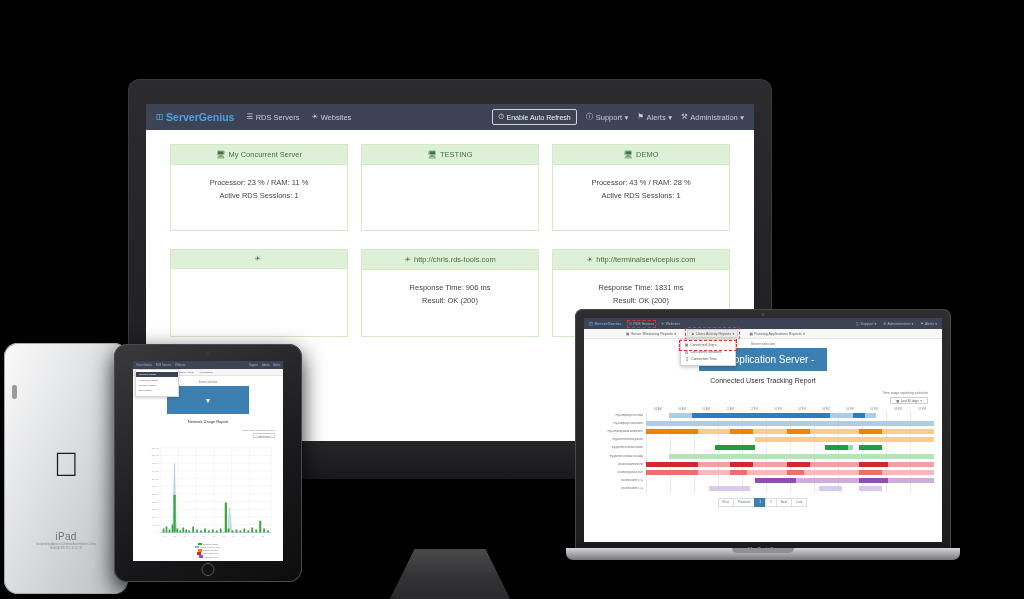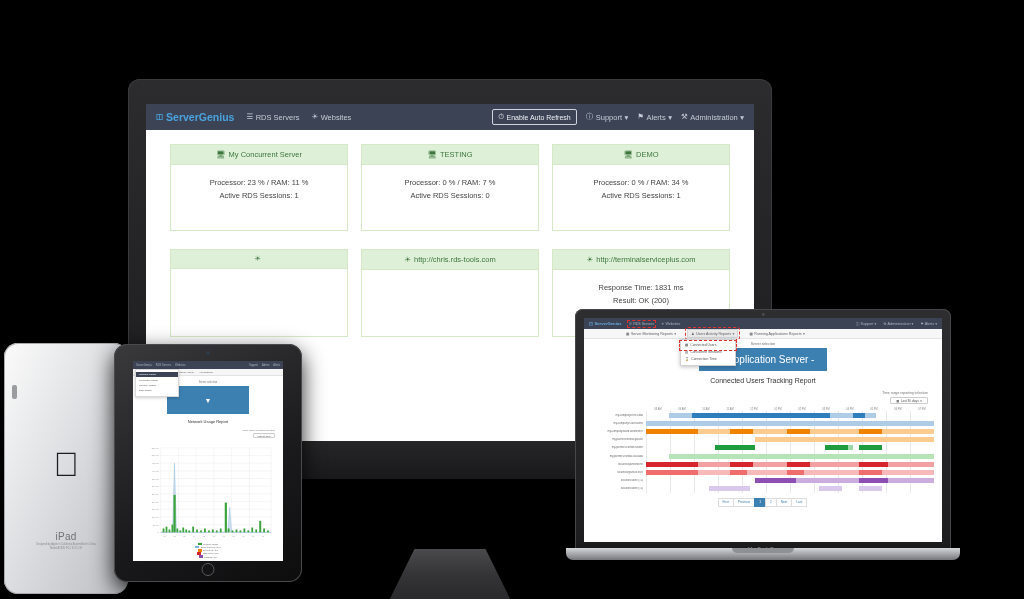--- a/index.html
+++ b/index.html
@@ -205,52 +205,52 @@
             <div class="card-body">
               <div>Processor: 23 % / RAM: 11 %</div>
               <div>Active RDS Sessions: 1</div>
             </div>
           </div>
           <div class="card">
             <div class="card-head">
               <span class="ico">🖥</span>
               <span>TESTING</span>
             </div>
-            <div class="card-body">
-              <div>Processor: 0 % / RAM: 7 %</div>
-              <div>Active RDS Sessions: 0</div>
-            </div>
           </div>
           <div class="card">
             <div class="card-head">
               <span class="ico">🖥</span>
               <span>DEMO</span>
             </div>
             <div class="card-body">
-              <div>Processor: 0 % / RAM: 34 %</div>
+              <div>Processor: 43 % / RAM: 28 %</div>
               <div>Active RDS Sessions: 1</div>
             </div>
           </div>
         </div>
 
         <div class="cards" style="padding-top:18px;">
           <div class="card">
             <div class="card-head">
               <span class="ico">☀</span>
               <span></span>
             </div>
             <div class="card-body">
               <div></div>
               <div></div>
             </div>
           </div>
           <div class="card">
             <div class="card-head">
               <span class="ico">☀</span>
               <span>http://chris.rds-tools.com</span>
+            </div>
+            <div class="card-body">
+              <div>Response Time: 906 ms</div>
+              <div>Result: OK (200)</div>
             </div>
           </div>
           <div class="card">
             <div class="card-head">
               <span class="ico">☀</span>
               <span>http://terminalserviceplus.com</span>
             </div>
             <div class="card-body">
               <div>Response Time: 1831 ms</div>
               <div>Result: OK (200)</div>

